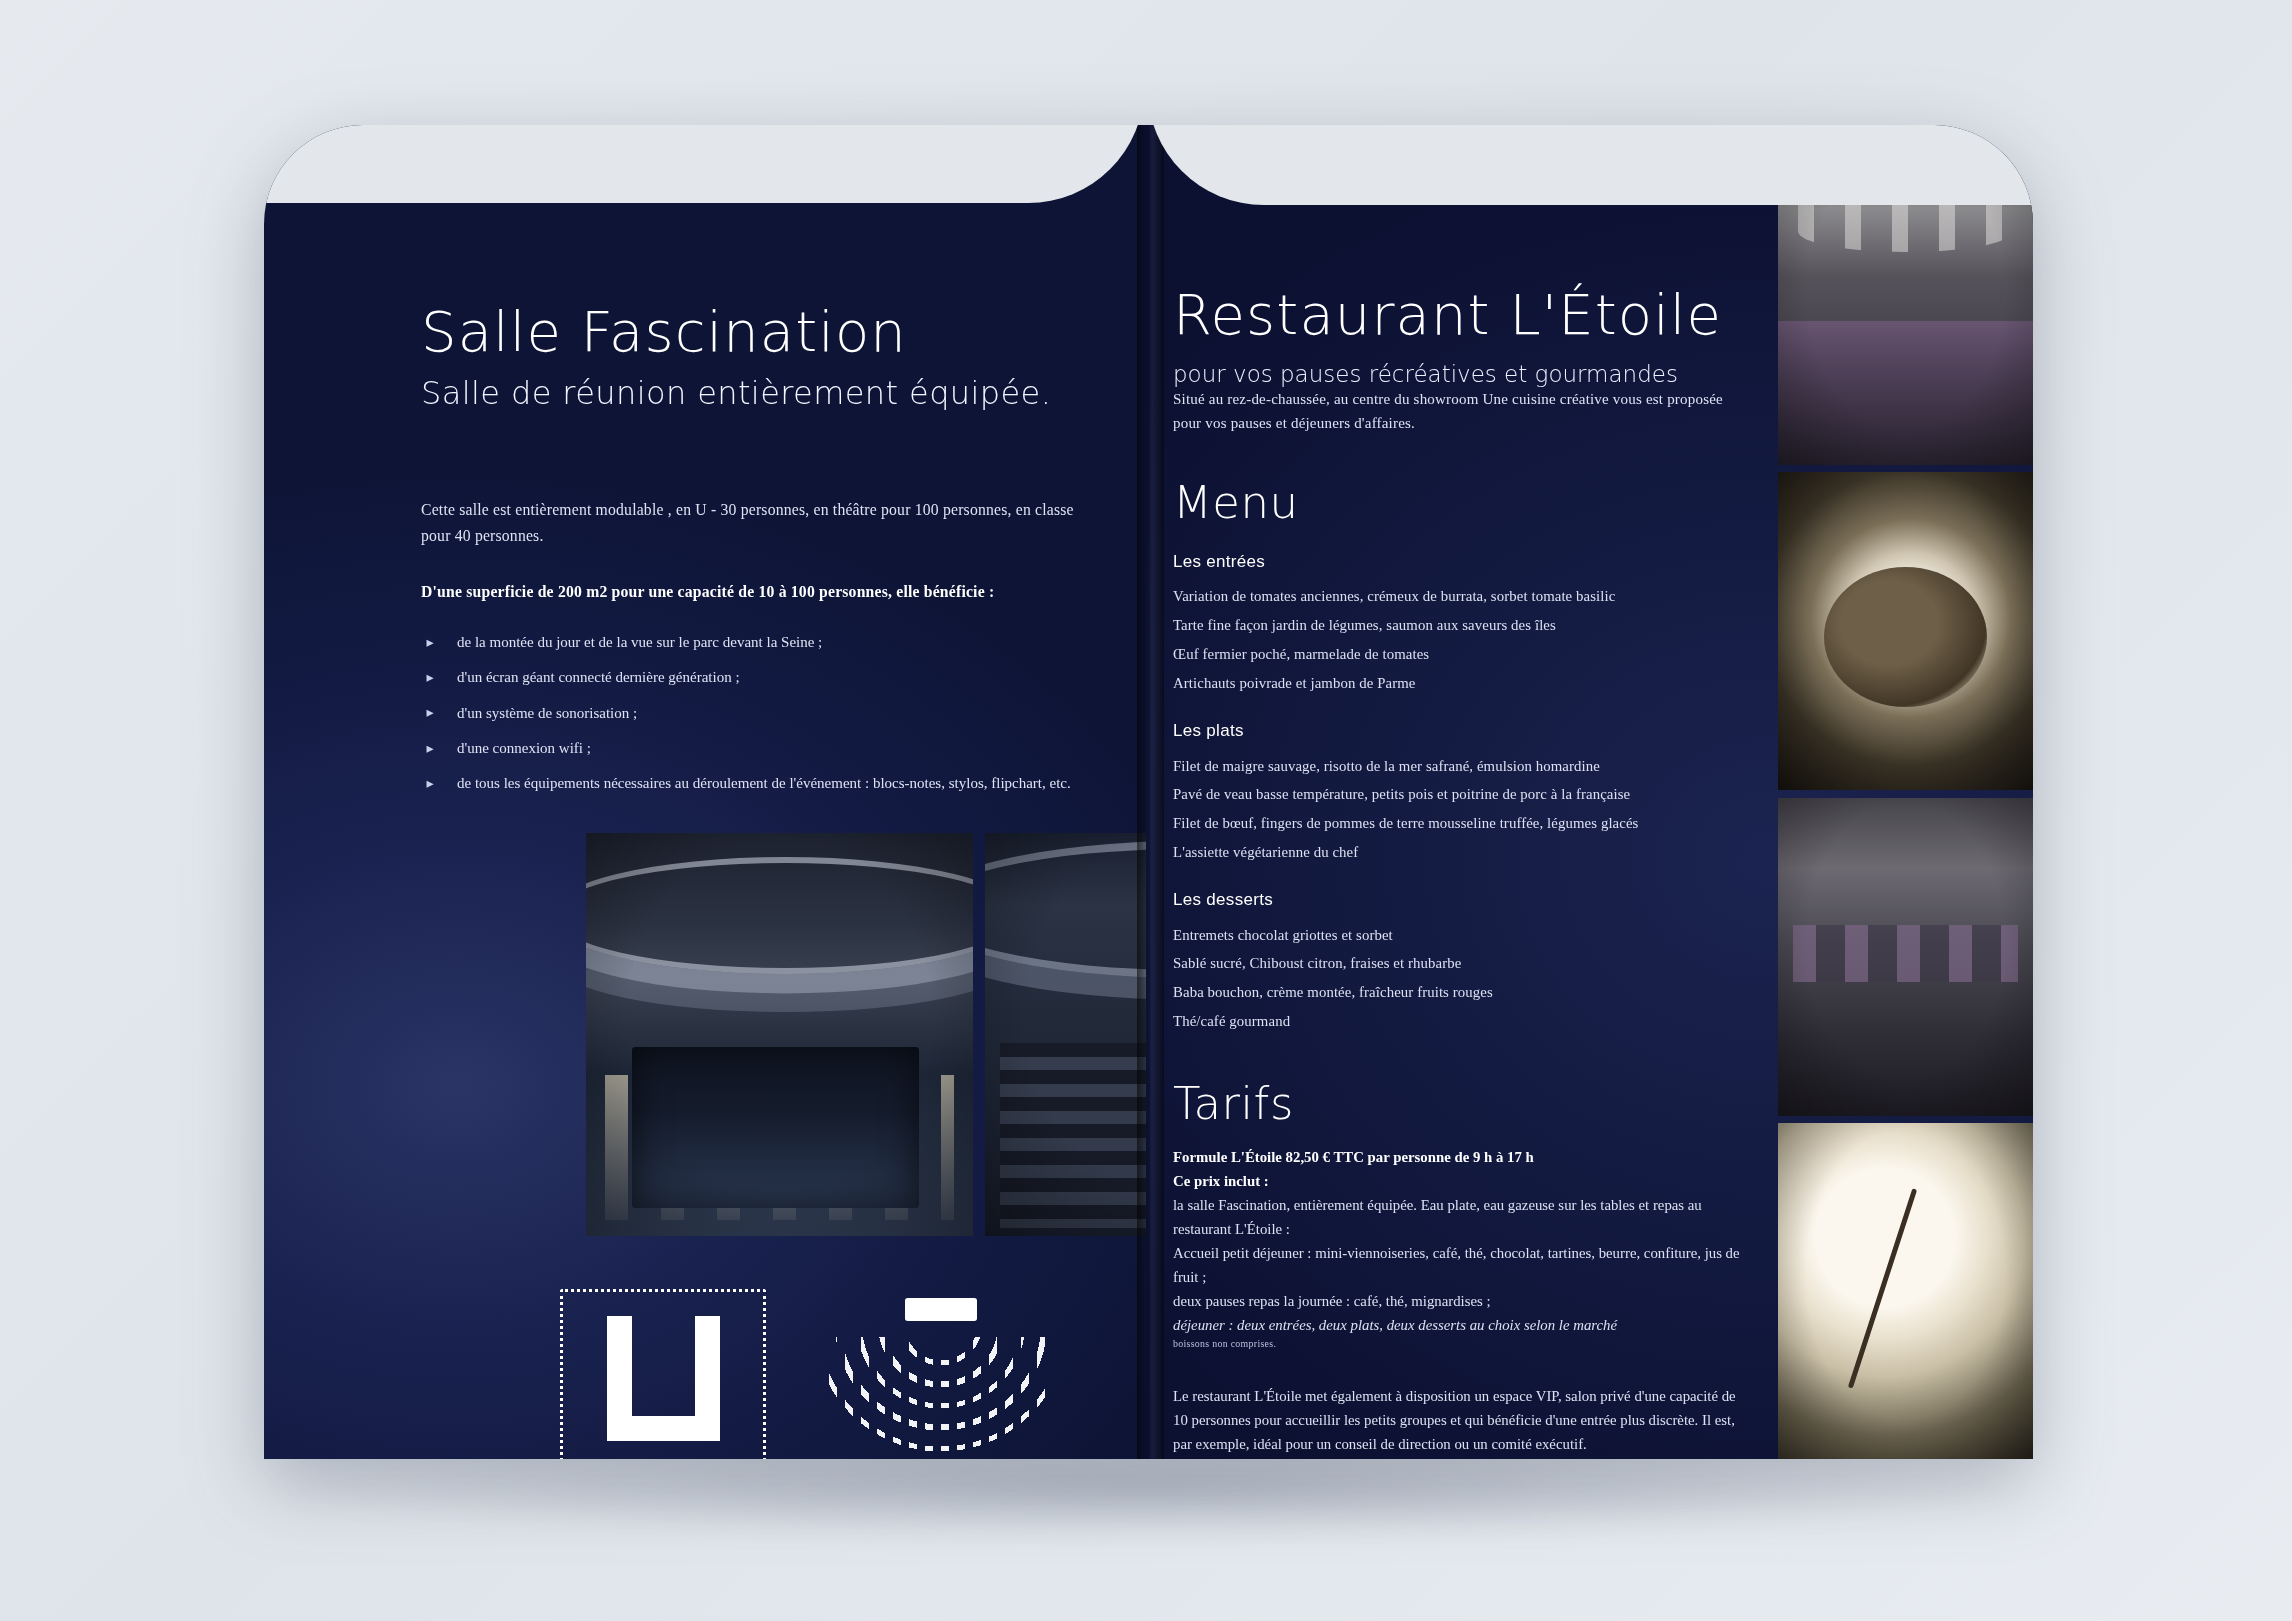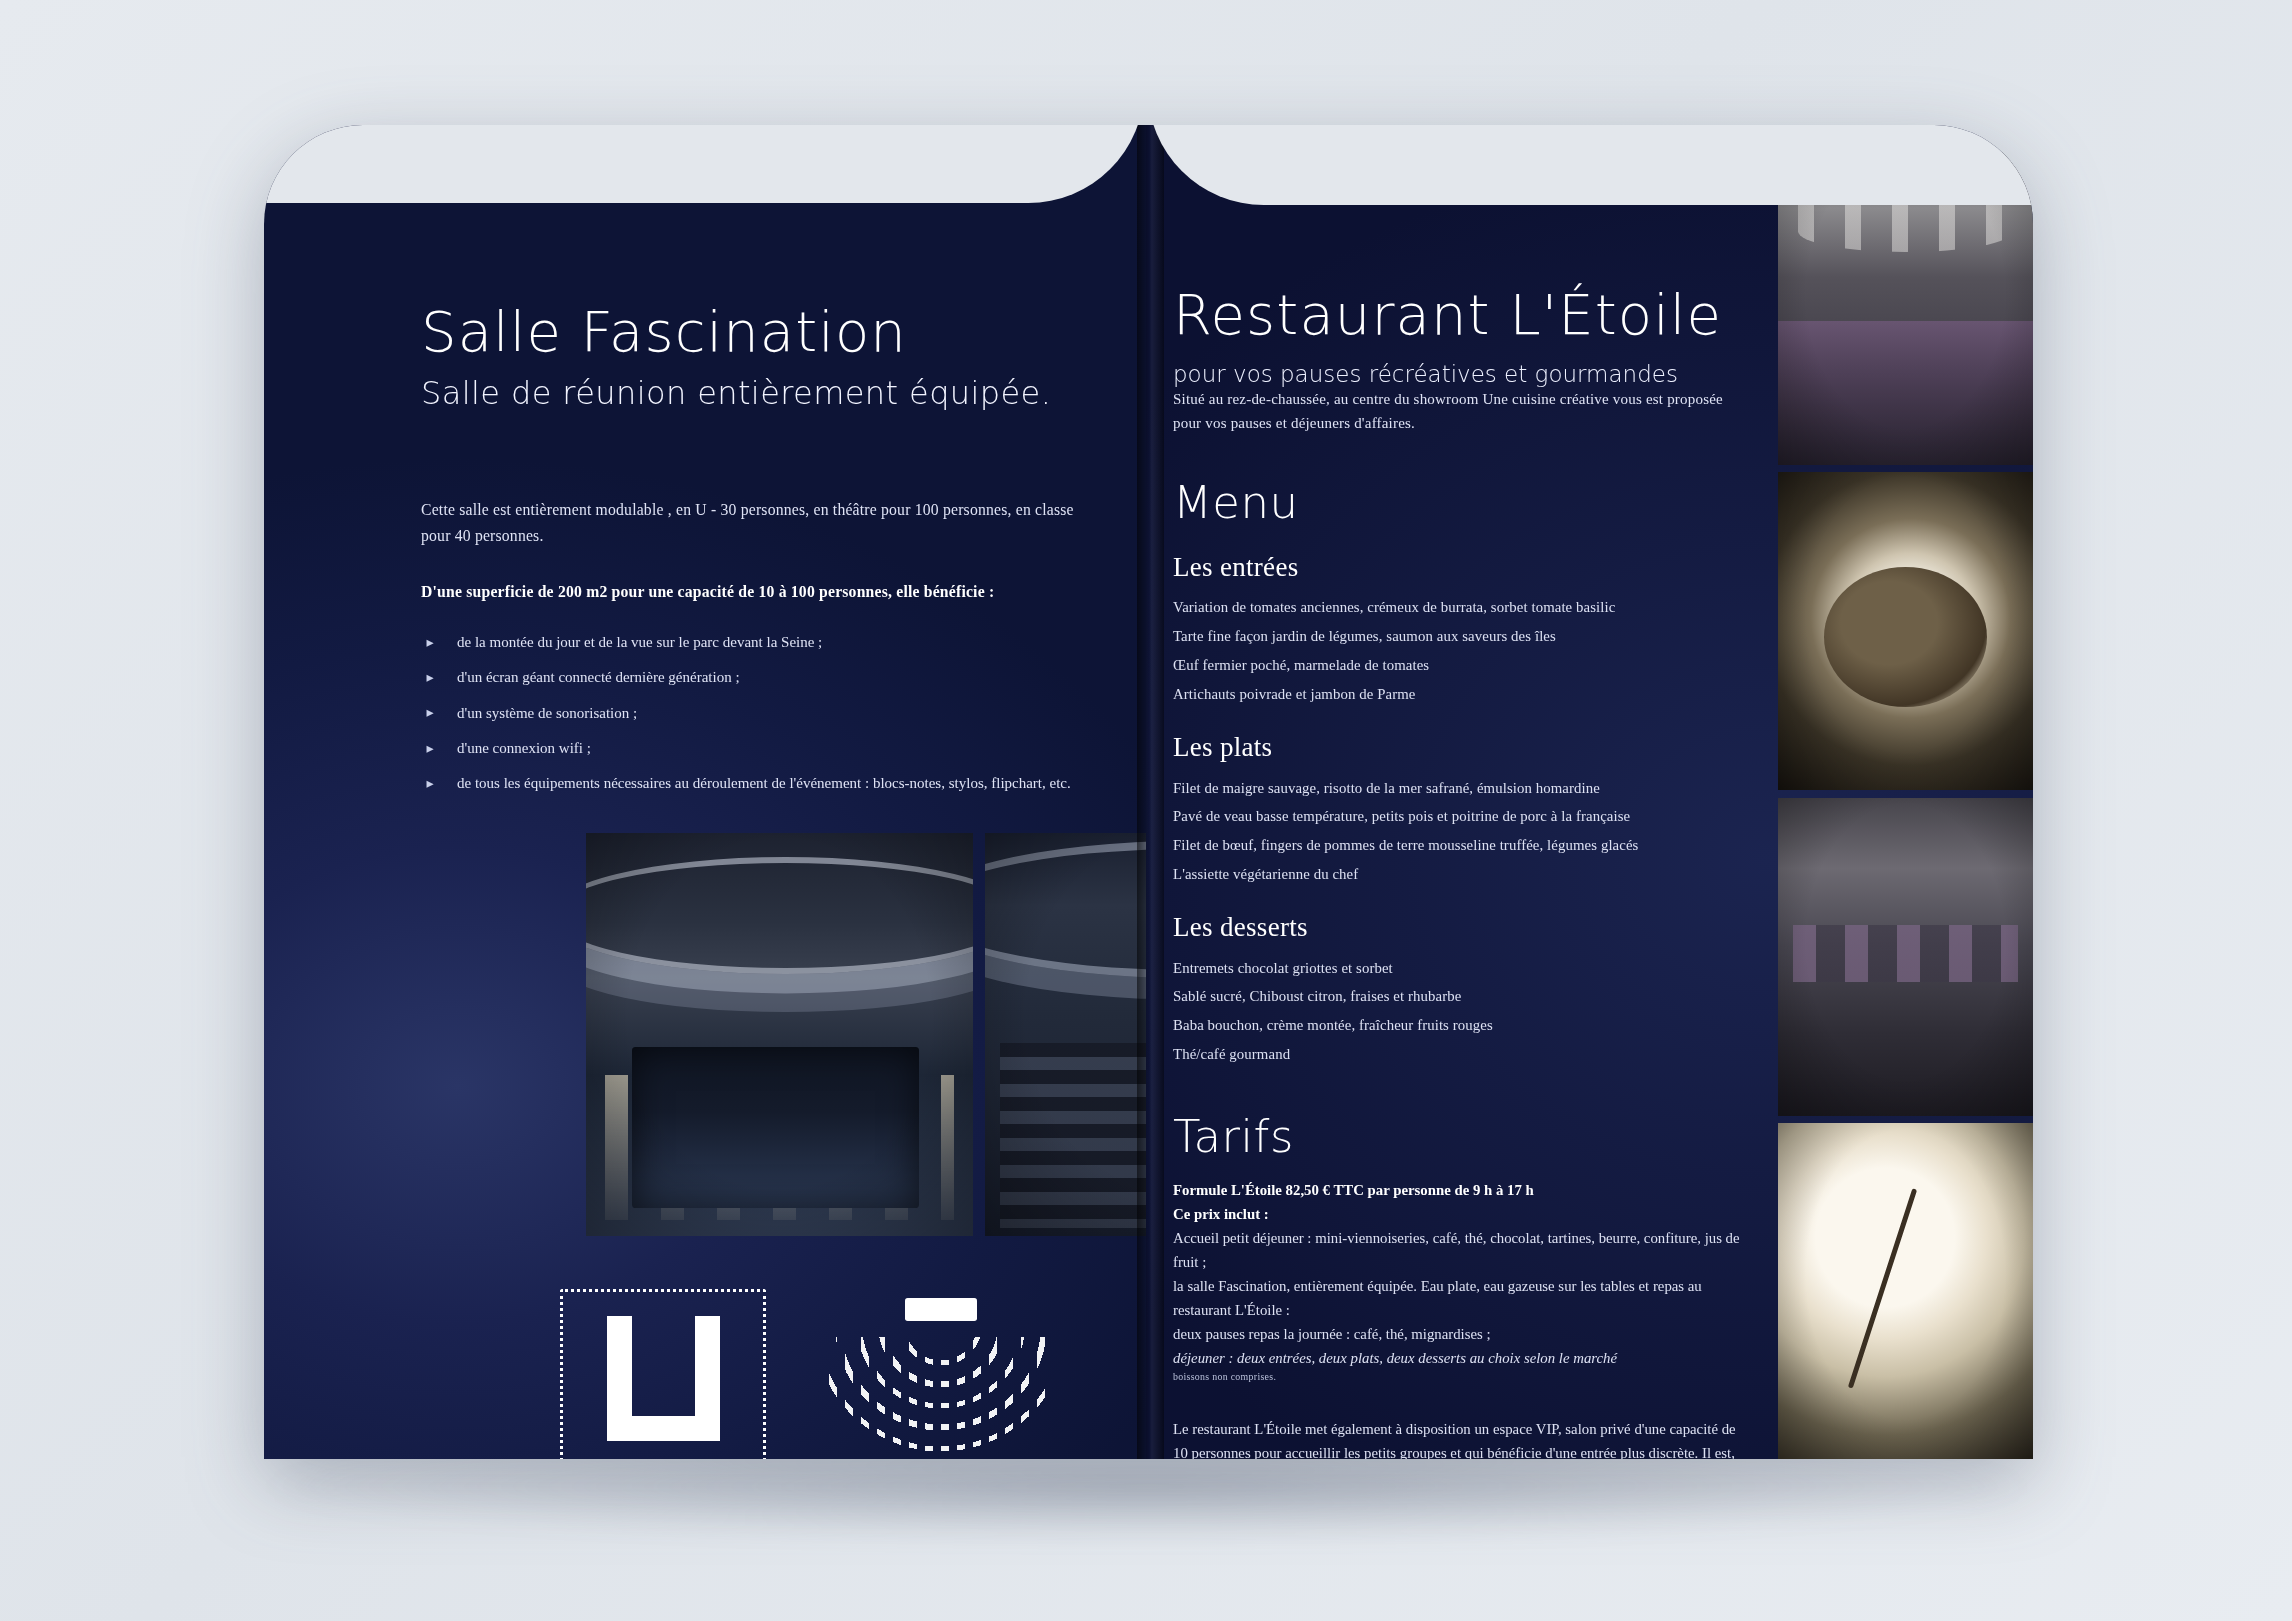--- a/index.html
+++ b/index.html
@@ -117,24 +117,24 @@
     color: #ffffff;
   }
   .h-section {
     font-size: 45px;
     font-weight: 300;
     color: #ffffff;
     font-family: "DejaVu Sans", sans-serif;
     letter-spacing: 0.5px;
   }
   .h-sub-section {
-    font-size: 27px;
+    font-size: 17px;
     font-weight: 300;
     color: #ffffff;
-    font-family: Liberation Serif, serif;
+    font-family: Liberation Sans, sans-serif;
     letter-spacing: 0.3px;
   }
 
   
   .lp-inner { position: absolute; left: 157px; top: 12px; width: 681px; }
   .lp-title { margin-top: 166px; }
   .lp-para1 { margin-top: 85px; width: 681px; }
   .lp-para2 { margin-top: 30px; width: 681px; }
 
   ul.feature-list { list-style: none; margin: 27px 0 0 0; padding: 0; }
@@ -468,22 +468,22 @@
             <div class="menu-item">Baba bouchon, crème montée, fraîcheur fruits rouges</div>
             <div class="menu-item">Thé/café gourmand</div>
           </div>
         </div>
 
         <div class="tarifs-block">
           <div class="h-section">Tarifs</div>
           <div style="height:16px"></div>
           <div class="tarif-line bold">Formule L'Étoile 82,50 € TTC par personne de 9 h à 17 h</div>
           <div class="tarif-line bold">Ce prix inclut :</div>
+          <div class="tarif-line">la salle Fascination, entièrement équipée. Eau plate, eau gazeuse sur les tables et repas au restaurant L'Étoile :</div>
           <div class="tarif-line">Accueil petit déjeuner : mini-viennoiseries, café, thé, chocolat, tartines, beurre, confiture, jus de fruit ;</div>
-          <div class="tarif-line">la salle Fascination, entièrement équipée. Eau plate, eau gazeuse sur les tables et repas au restaurant L'Étoile :</div>
           <div class="tarif-line">deux pauses repas la journée : café, thé, mignardises ;</div>
           <div class="tarif-line italic">déjeuner : deux entrées, deux plats, deux desserts au choix selon le marché</div>
           <div class="tiny">boissons non comprises.</div>
         </div>
 
         <div class="closing">Le restaurant L'Étoile met également à disposition un espace VIP, salon privé d'une capacité de 10 personnes pour accueillir les petits groupes et qui bénéficie d'une entrée plus discrète. Il est, par exemple, idéal pour un conseil de direction ou un comité exécutif.</div>
       </div>
 
       <div class="strip">
         <div class="cell cell1">

